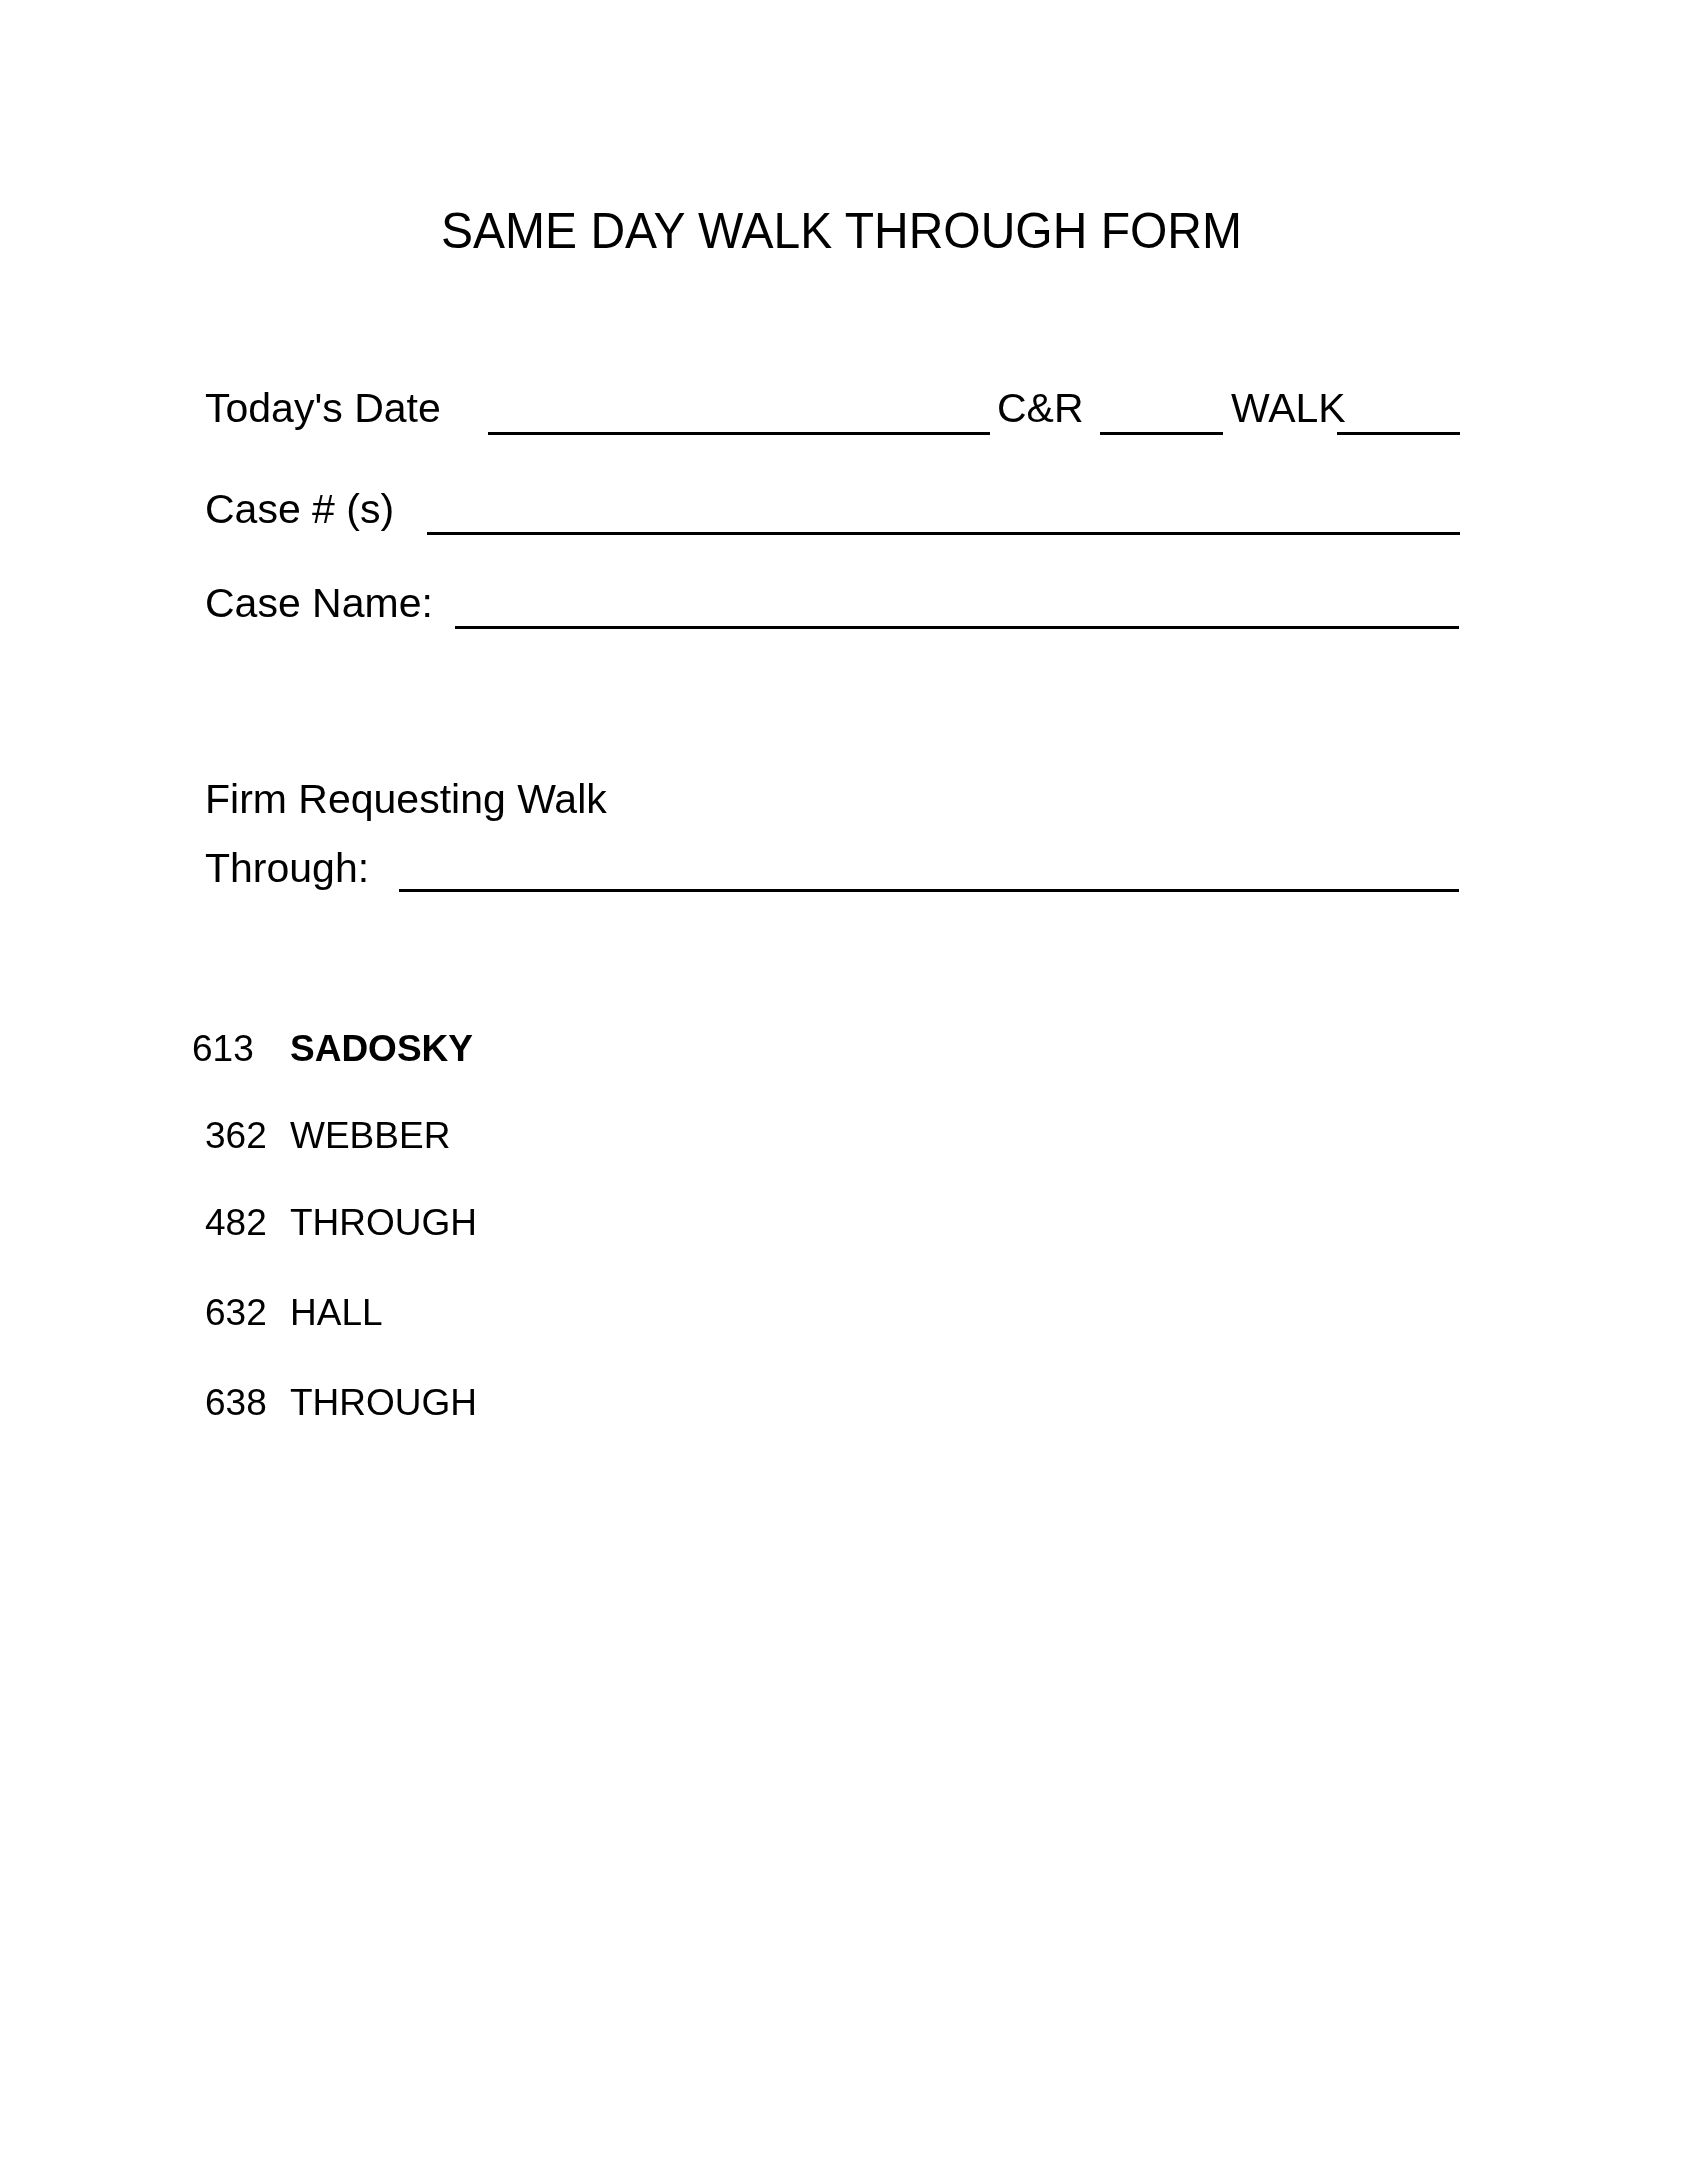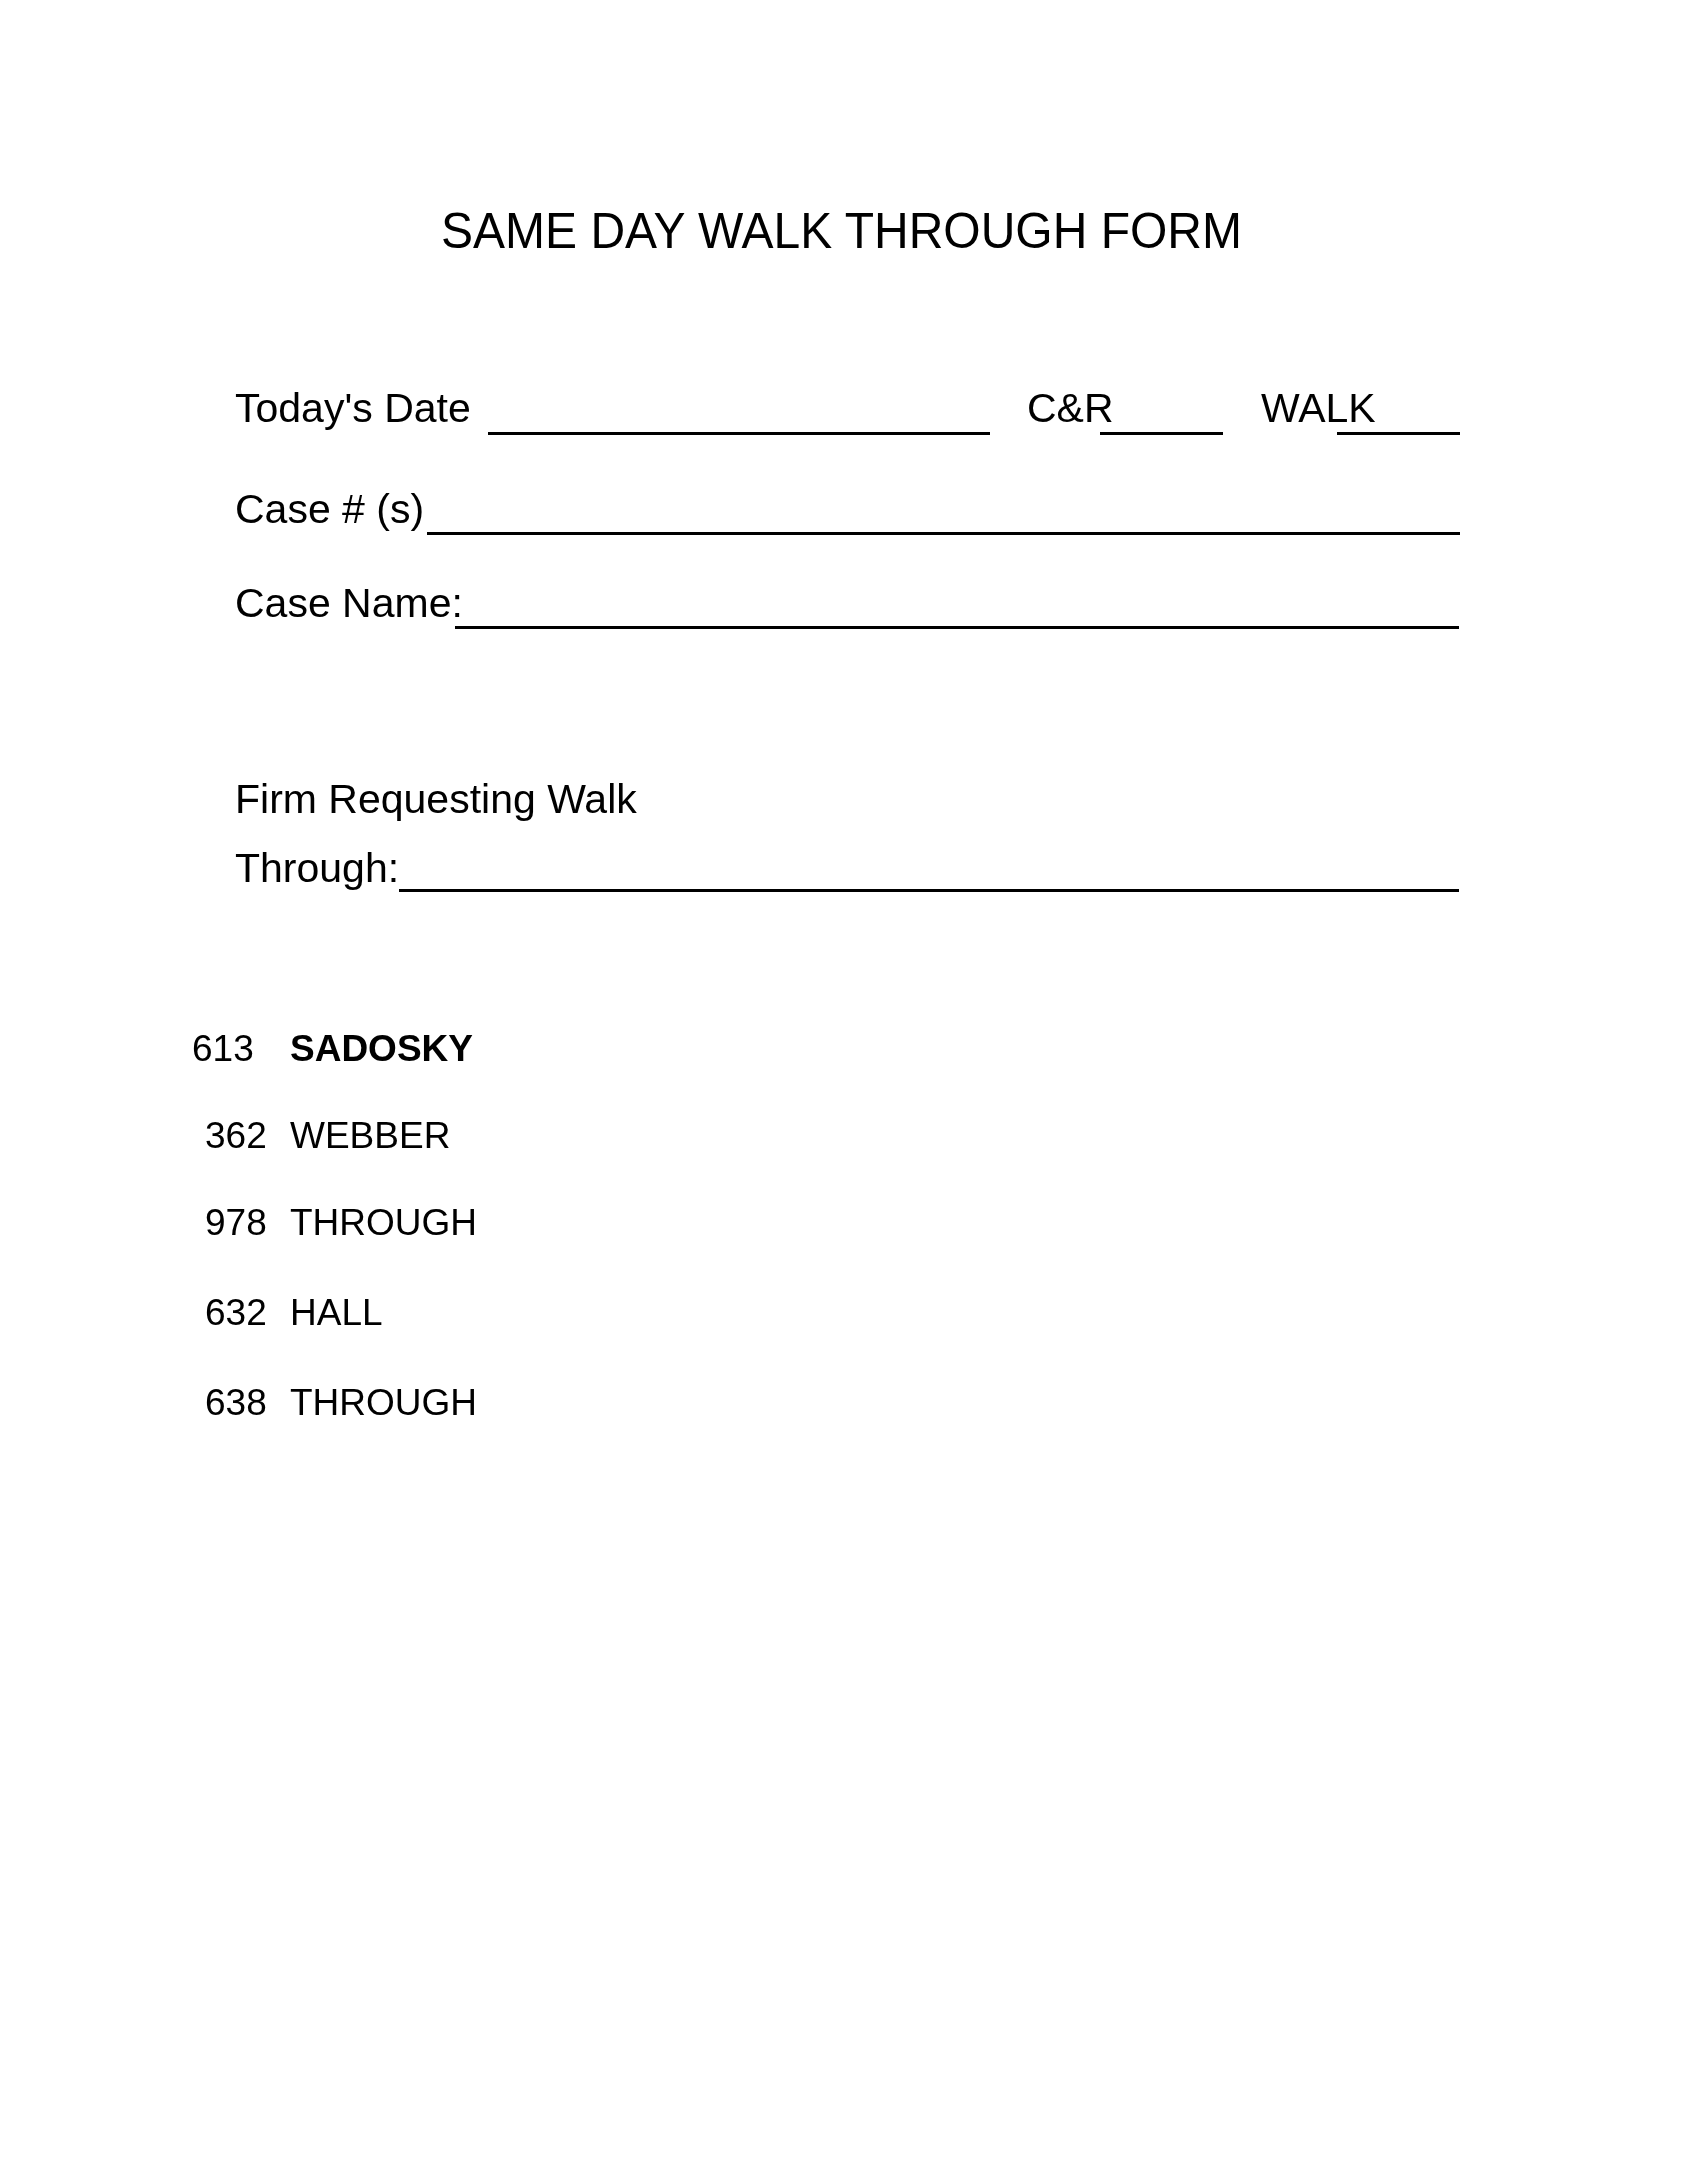--- a/index.html
+++ b/index.html
@@ -23,21 +23,20 @@
       text-align: center;
       font-size: 50px;
       line-height: 59px;
       letter-spacing: 0px;
       transform: scaleX(0.96);
       transform-origin: 842px 0;
     }
     .label {
       font-size: 41px;
       line-height: 48px;
-      margin-left: 30px;
     }
     .rule {
       position: absolute;
       height: 3px;
       background: #000000;
     }
     .list-text {
       font-size: 37px;
       line-height: 44px;
     }
@@ -77,21 +76,21 @@
   <div>
     <div>
       <div class="abs list-text" style="left:192px; top:1027px;">613</div>
       <div class="abs list-text" style="left:290px; top:1027px;font-weight:bold;">SADOSKY</div>
     </div>
     <div>
       <div class="abs list-text" style="left:205px; top:1114px;">362</div>
       <div class="abs list-text" style="left:290px; top:1114px;">WEBBER</div>
     </div>
     <div>
-      <div class="abs list-text" style="left:205px; top:1201px;">978</div>
+      <div class="abs list-text" style="left:205px; top:1201px;">482</div>
       <div class="abs list-text" style="left:290px; top:1201px;">THROUGH</div>
     </div>
     <div>
       <div class="abs list-text" style="left:205px; top:1291px;">632</div>
       <div class="abs list-text" style="left:290px; top:1291px;">HALL</div>
     </div>
     <div>
       <div class="abs list-text" style="left:205px; top:1381px;">638</div>
       <div class="abs list-text" style="left:290px; top:1381px;">THROUGH</div>
     </div>

